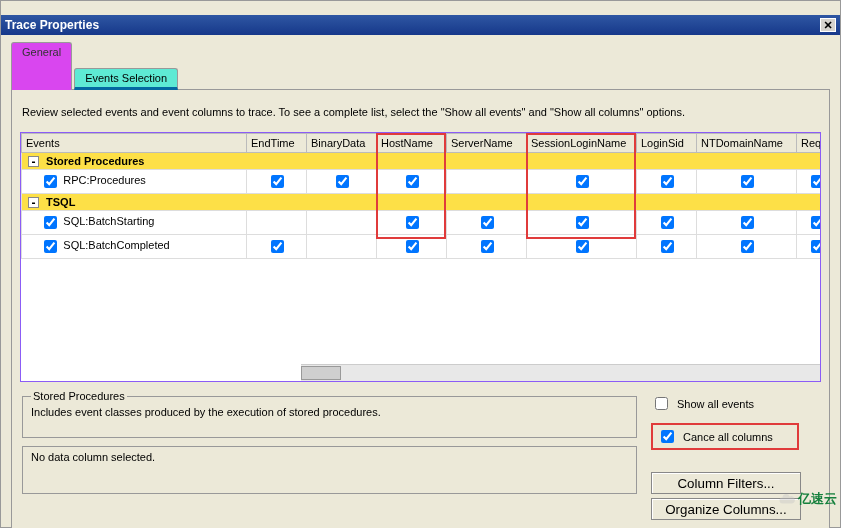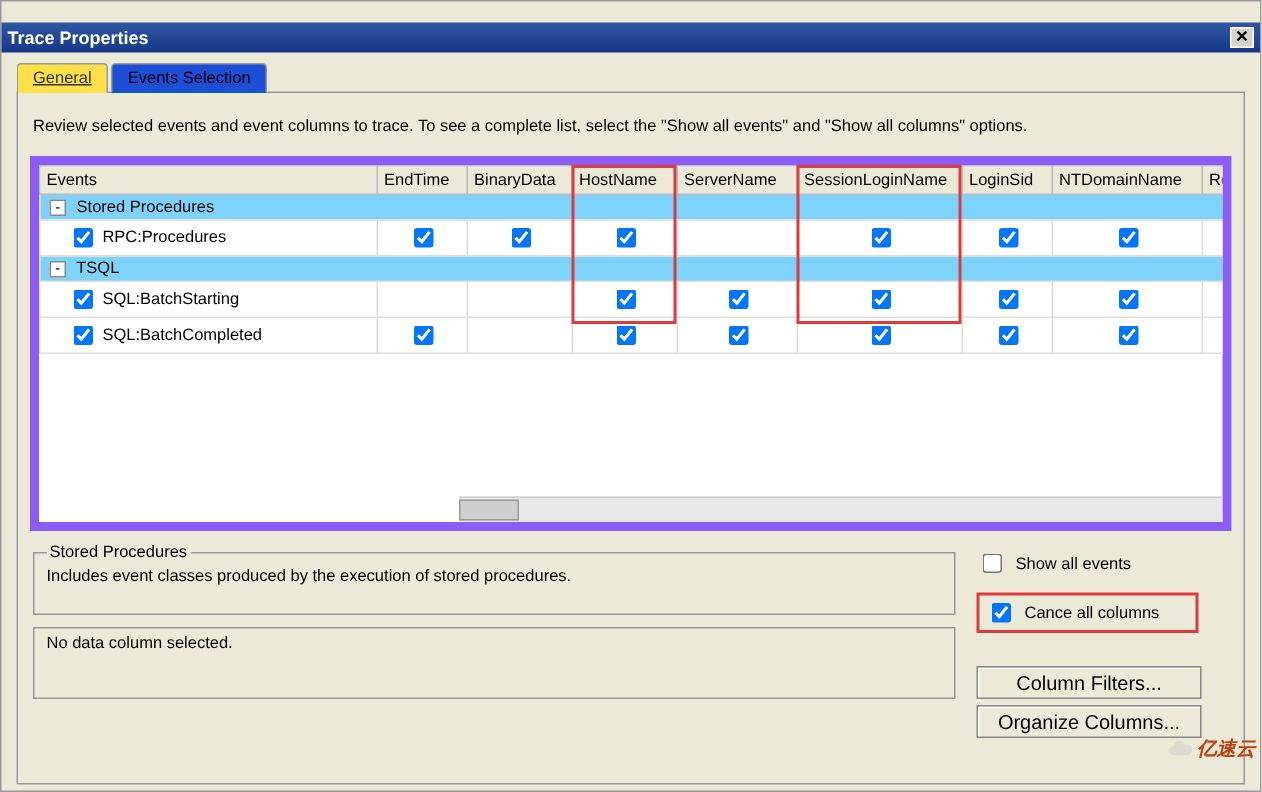--- a/index.html
+++ b/index.html
@@ -3,45 +3,45 @@
 <meta charset="utf-8">
 <style>
   * { box-sizing: border-box; }
   body { margin: 0; font-family: "Tahoma", "Segoe UI", sans-serif; font-size: 11px; background: #ece9d8; overflow: hidden; }
   .window { width: 841px; height: 528px; background: #ece9d8; border: 1px solid #999; display: flex; flex-direction: column; }
   .titlebar { background: linear-gradient(to bottom, #2f57a3, #16388a); color: #fff; font-weight: bold; font-size: 12px; padding: 3px 4px; display: flex; justify-content: space-between; align-items: center; height: 20px; margin-top: 14px; }
   .titlebar .close { width: 16px; height: 14px; background: #d6d3ce; border: 1px solid #fff; color: #000; text-align: center; line-height: 12px; font-family: Arial; font-size: 11px; cursor: pointer; }
   .body { padding: 6px 10px 4px 10px; flex: 1; display: flex; flex-direction: column; }
   .tabs { display: flex; position: relative; top: 1px; }
   .tab { border: 1px solid #999; border-bottom: none; padding: 3px 10px; background: #ece9d8; margin-right: 2px; border-radius: 3px 3px 0 0; cursor: pointer; }
-  .tab.inactive { background: #fde047; color: #333; text-decoration: underline; }
-  .tab.active { background: #1d4ed8; font-weight: normal; border-bottom: 1px solid #0369a1; }
+  .tab.inactive { background: #d946ef; color: #333; }
+  .tab.active { background: #5eead4; font-weight: normal; border-bottom: 3px solid #0369a1; margin-top: 26px; }
   .panel { border: 1px solid #999; background: #ece9d8; padding: 10px 8px; flex: 1; display: flex; flex-direction: column; }
   .instr { margin: 6px 2px 14px 2px; }
-  .grid-wrap { border: 6px solid #8b5cf6; background: #fff; height: 250px; overflow: hidden; position: relative; }
+  .grid-wrap { border: 1px solid #8b5cf6; background: #fff; height: 250px; overflow: hidden; position: relative; }
   table.grid { border-collapse: collapse; width: 100%; table-layout: fixed; }
   table.grid th { background: #ece9d8; border: 1px solid #bbb; font-weight: normal; text-align: left; padding: 3px 4px; height: 18px; white-space: nowrap; overflow: hidden; }
   table.grid td { border: 1px solid #ddd; padding: 2px 4px; height: 17px; text-align: center; background: #fff; }
   table.grid td.first { text-align: left; padding-left: 6px; }
-  tr.grp td { background: #7dd3fc; font-weight: normal; }
+  tr.grp td { background: #fde047; font-weight: bold; }
   .expander { display: inline-block; width: 11px; height: 11px; border: 1px solid #888; text-align: center; line-height: 9px; margin-right: 4px; background: #fff; font-family: monospace; font-size: 10px; cursor: pointer; }
   .chk { width: 13px; height: 13px; vertical-align: middle; }
   .red-box { position: absolute; border: 2px solid #e03b3b; pointer-events: none; }
   .hscroll { position: absolute; left: 280px; right: 0; bottom: 0; height: 17px; background: #e8e8e8; border-top: 1px solid #ccc; }
   .hscroll .thumb { position: absolute; left: 0; width: 40px; top: 1px; bottom: 1px; background: #cfcfcf; border: 1px solid #999; }
   .lower { display: flex; gap: 12px; margin-top: 8px; align-items: flex-start; }
   fieldset { border: 1px solid #999; padding: 4px 8px 8px 8px; }
   .left-info { flex: 1; display: flex; flex-direction: column; gap: 8px; }
   .left-info fieldset { height: 48px; }
   .right-ctrl { width: 170px; display: flex; flex-direction: column; gap: 4px; padding-top: 2px; }
   .opt { display: flex; align-items: center; gap: 6px; margin: 2px 0 6px 0; }
   .btn { background: #ece9d8; border: 1px solid #888; box-shadow: inset 1px 1px 0 #fff; padding: 3px 4px; cursor: pointer; text-align: center; width: 150px; height: 22px; }
   .footer { display: flex; justify-content: flex-end; gap: 6px; padding: 6px 10px 8px 0; }
   .footer .btn { width: 80px; }
-  .watermark { position: absolute; right: 4px; bottom: 20px; color: #c2410c; font-size: 13px; font-weight: bold; pointer-events: none; display:flex; align-items:center; gap:2px;font-style:italic;}
+  .watermark { position: absolute; right: 4px; bottom: 20px; color: #15803d; font-size: 13px; font-weight: bold; pointer-events: none; display:flex; align-items:center; gap:2px;}
   .watermark svg { opacity: 0.4; }
 </style>
 </head>
 <body>
 
 <div class="window">
   <div class="titlebar">
     <span>Trace Properties</span>
     <span class="close">✕</span>
   </div>

